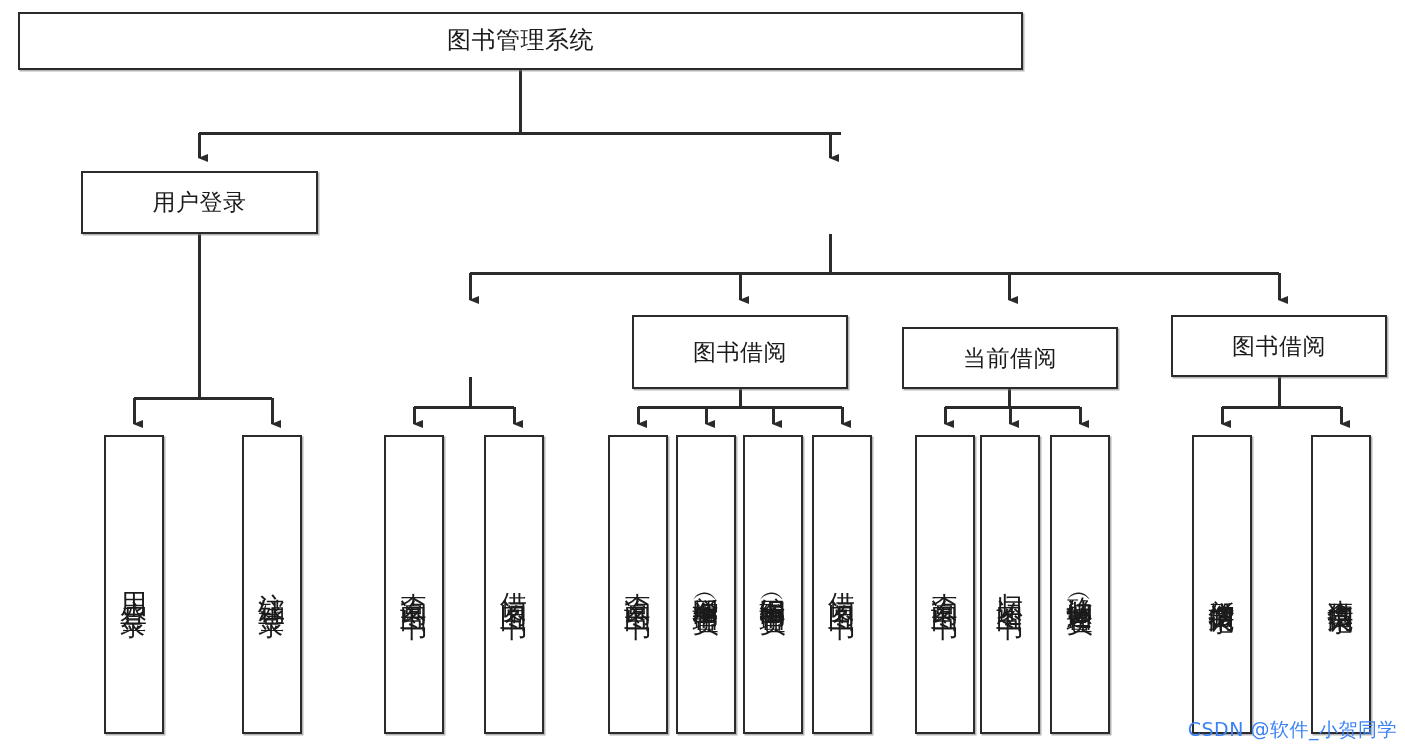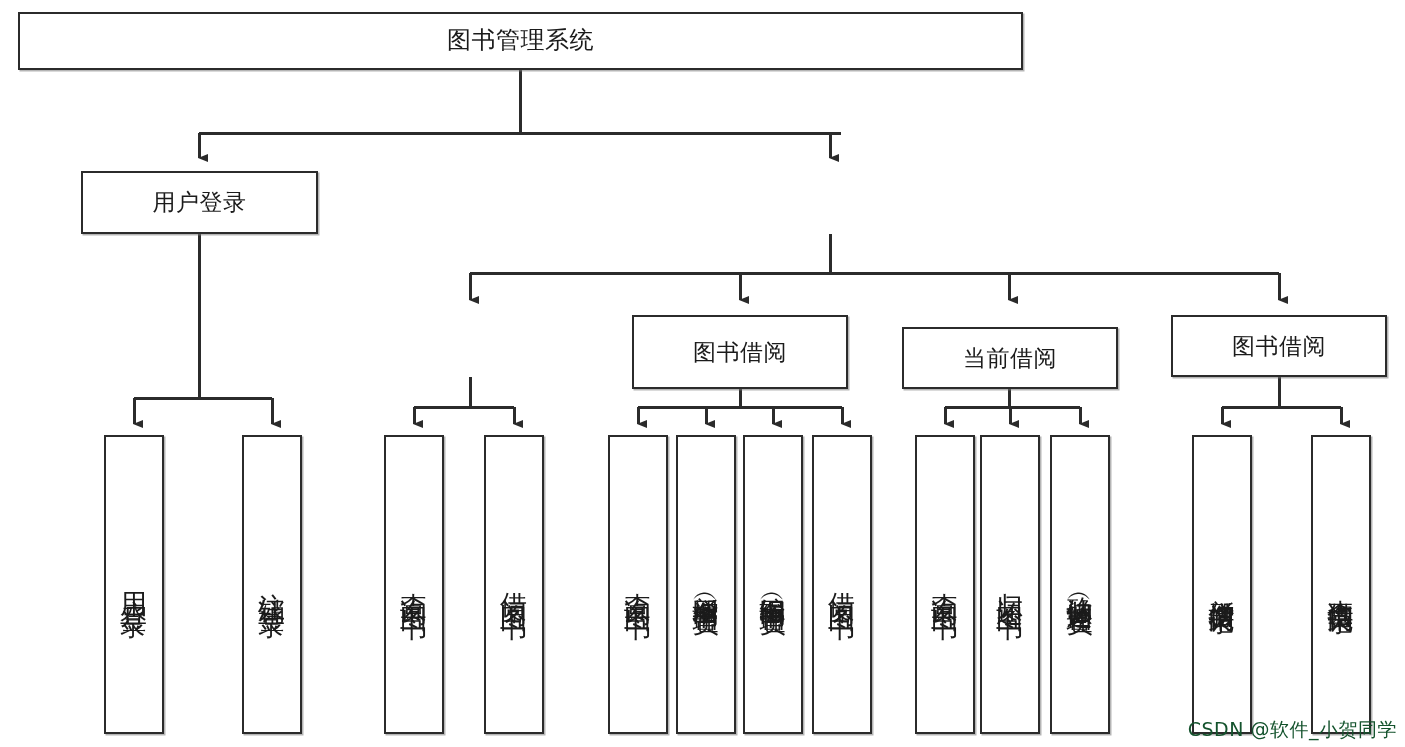--- a/index.html
+++ b/index.html
@@ -68,21 +68,21 @@
   }
   .node.vertical.tight .node-label {
     letter-spacing: 2px;
     font-size: 26px;
   }
   .watermark {
     position: absolute;
     right: 8px;
     bottom: 4px;
     font-size: 19px;
-    color: #14532d;
+    color: #3b82f6;
     letter-spacing: 0.5px;
     white-space: nowrap;
     user-select: none;
   }
 </style>
 </head>
 <body>
 
 <div id="diagram-root">
 

